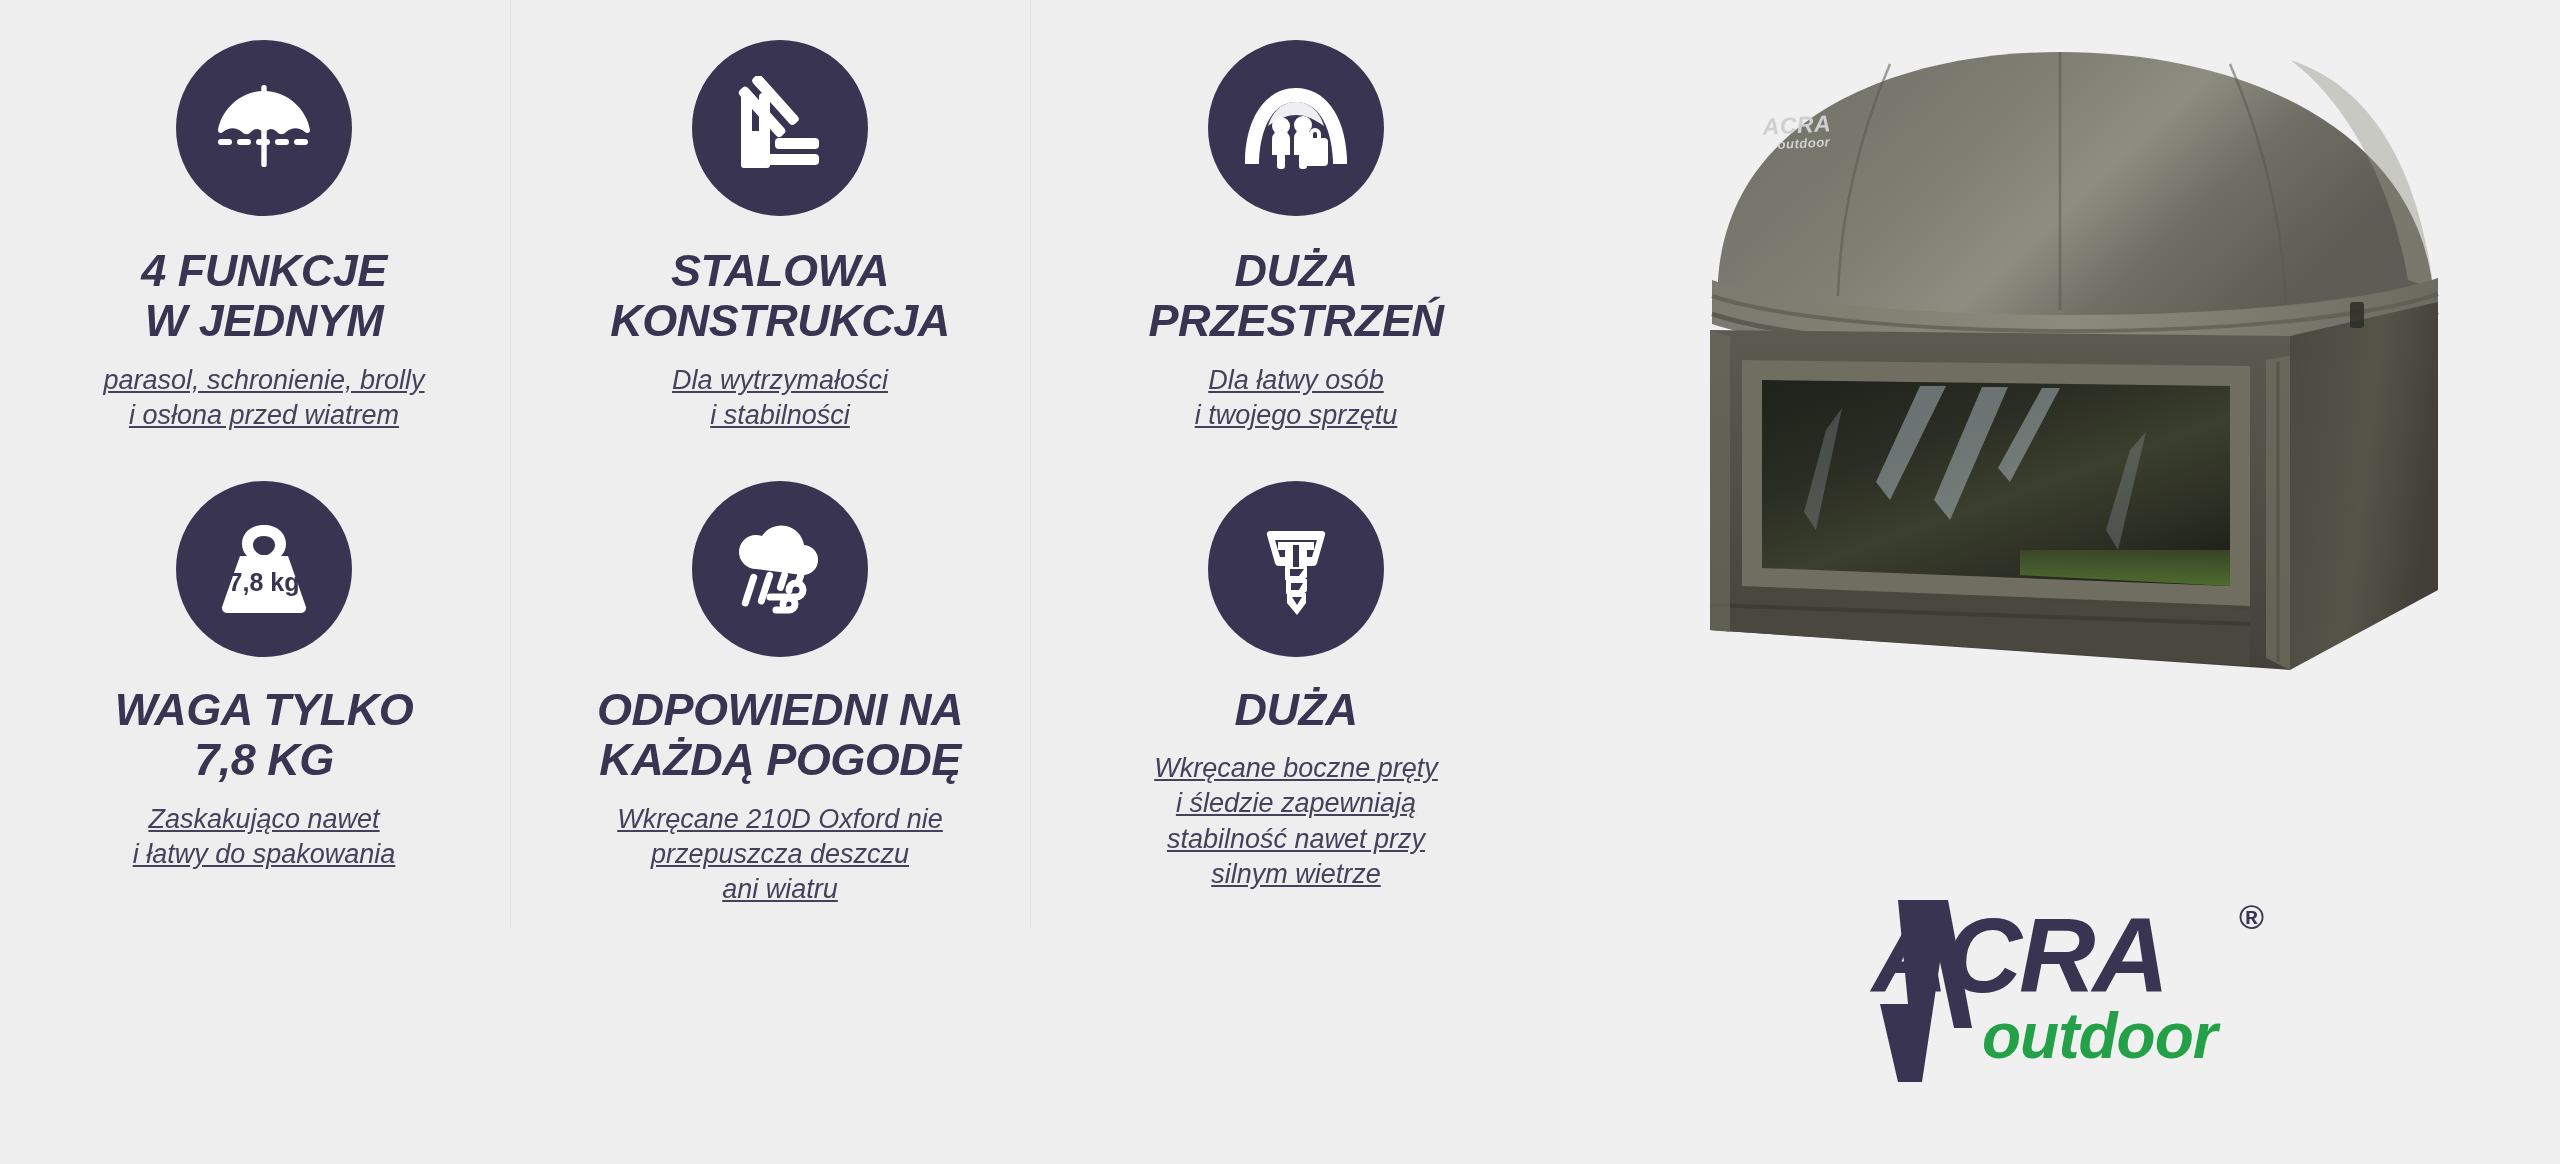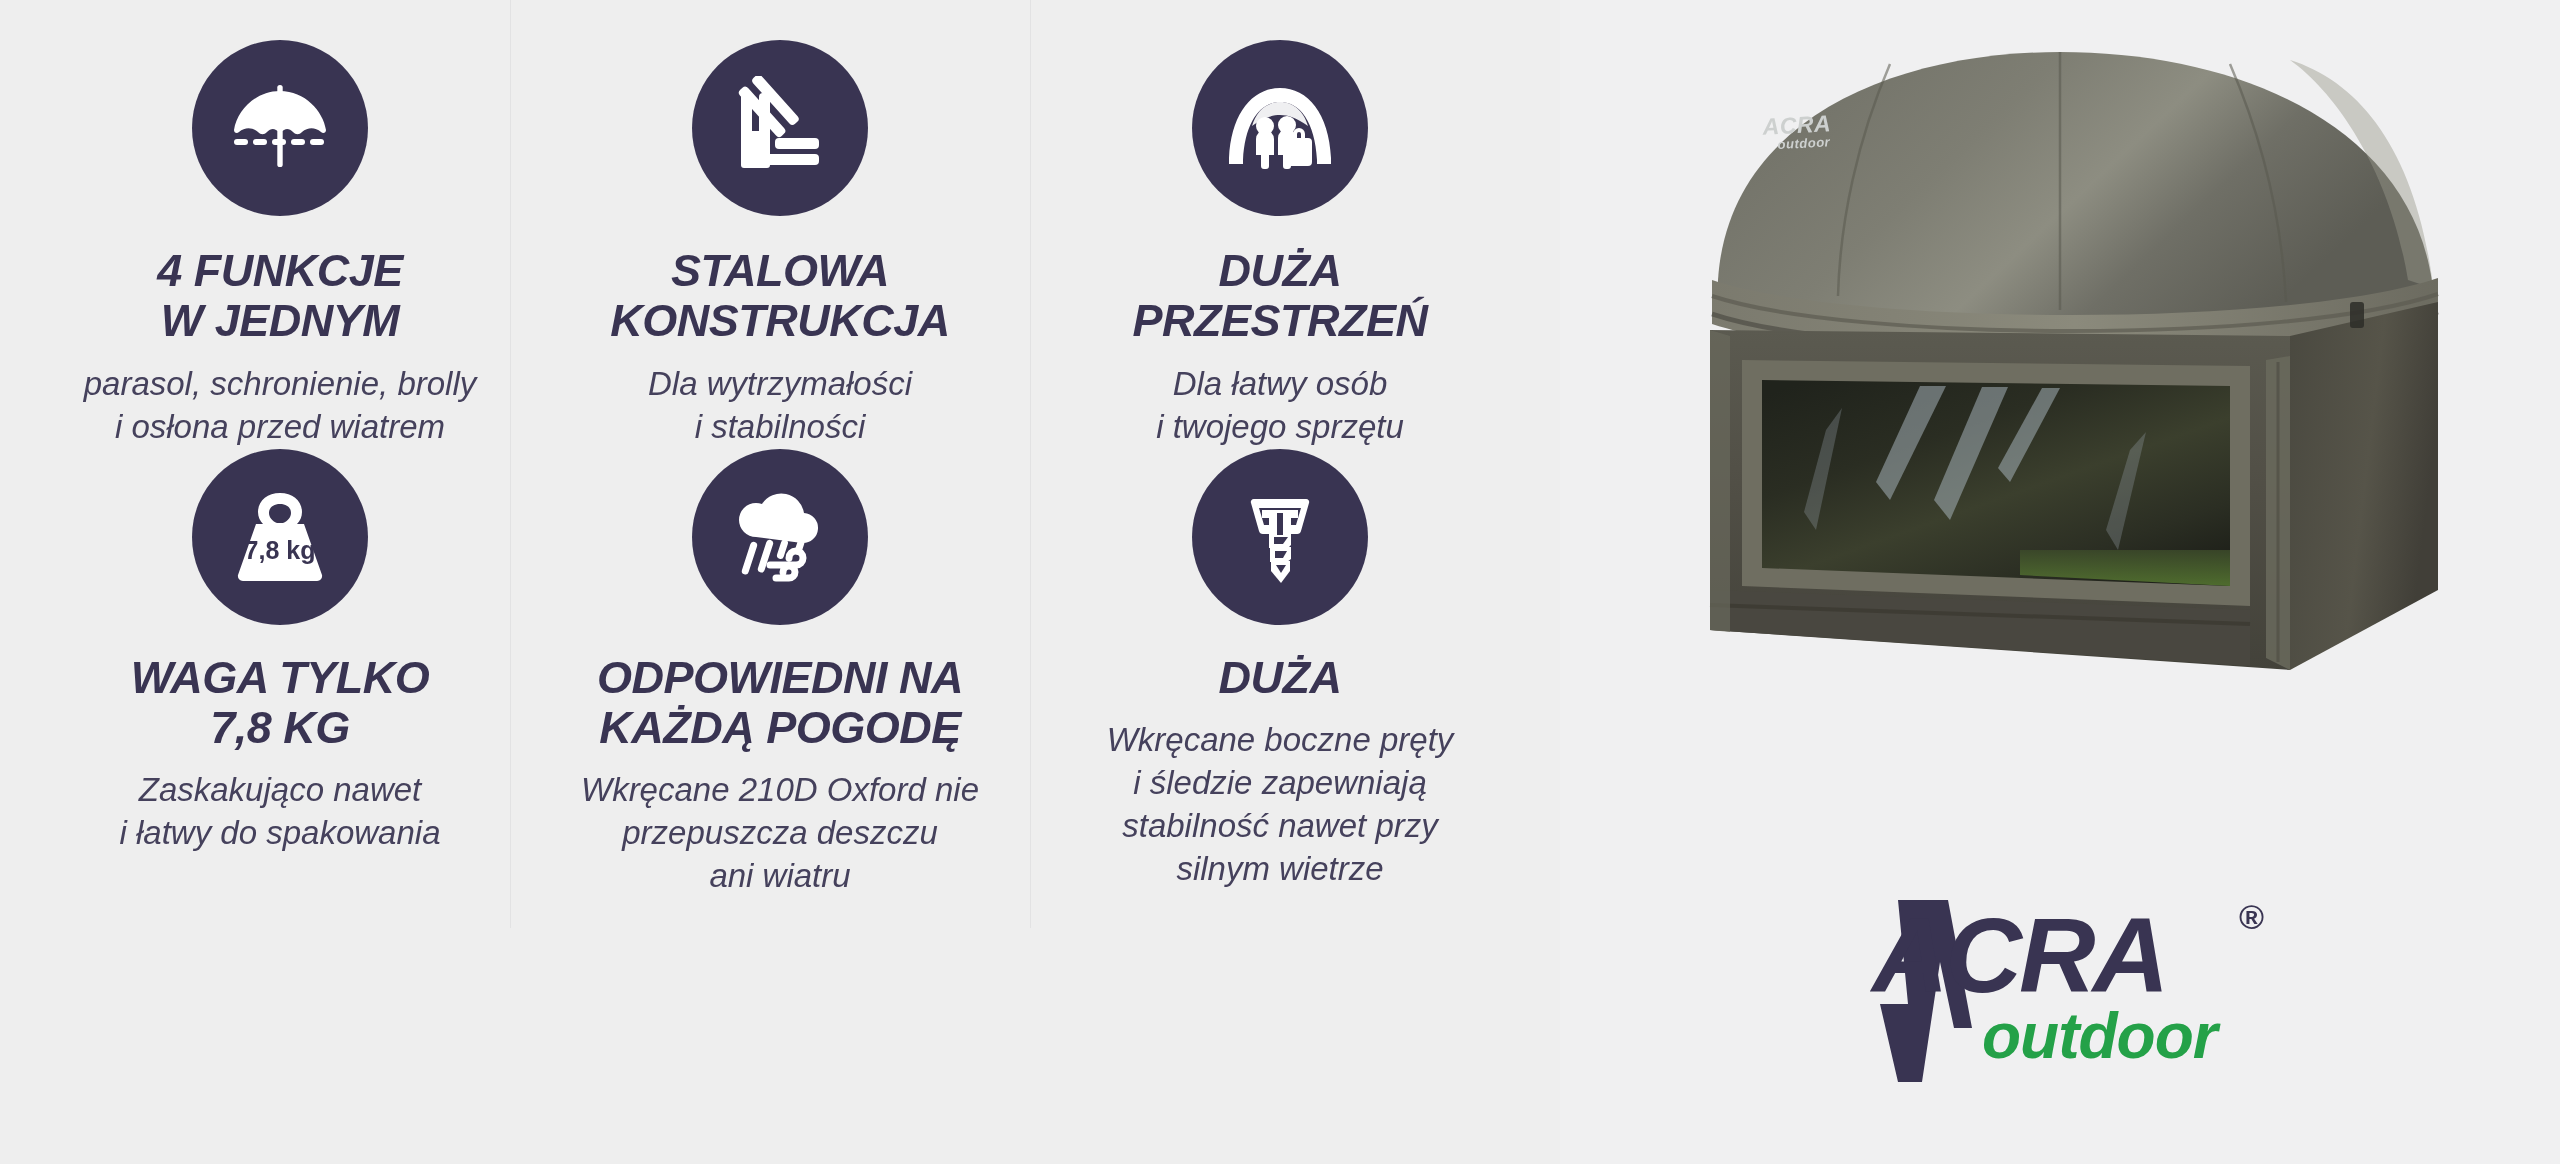--- a/index.html
+++ b/index.html
@@ -25,20 +25,21 @@
   .features-panel {
     position: relative;
     width: 1560px;
     height: 928px;
     padding: 40px 30px 30px 30px;
     display: grid;
     grid-template-columns: repeat(3, 1fr);
     grid-template-rows: repeat(2, 1fr);
     column-gap: 0px;
     row-gap: 0px;
+    gap: 48px;
   }
 
   
   .col-sep {
     position: absolute;
     top: 0;
     bottom: 0;
     width: 1px;
     background: rgba(150,150,155,0.13);
     pointer-events: none;
@@ -74,25 +75,26 @@
     font-weight: 700;
     font-style: italic;
     letter-spacing: -0.5px;
     color: #393452;
     text-transform: uppercase;
     margin-bottom: 16px;
     max-width: 440px;
   }
 
   .feature-desc {
-    font-size: 33px;
+    font-size: 27px;
     line-height: 1.3;
     font-style: italic;
     color: #45415c;
     max-width: 420px;
+    text-decoration: underline;
   }
 
   
   .row2 .icon-badge { margin-bottom: 28px; }
 
   
   .product-panel {
     position: relative;
     width: 1000px;
     height: 1164px;

